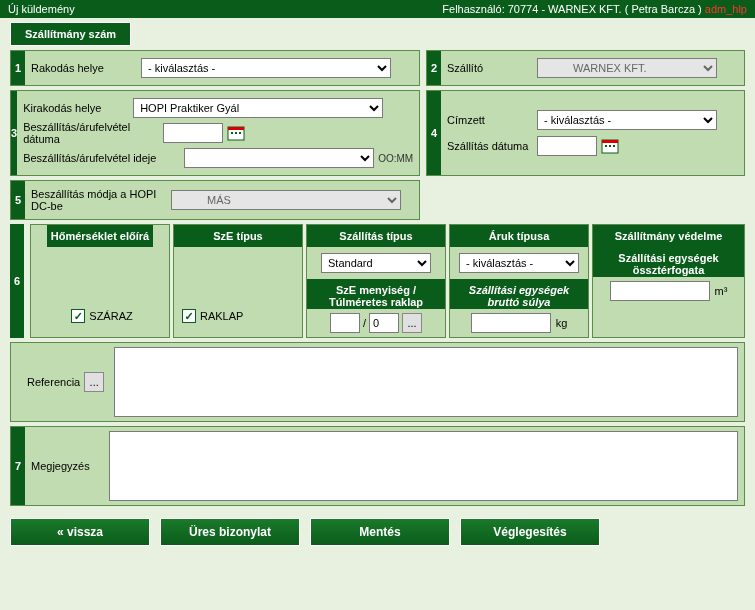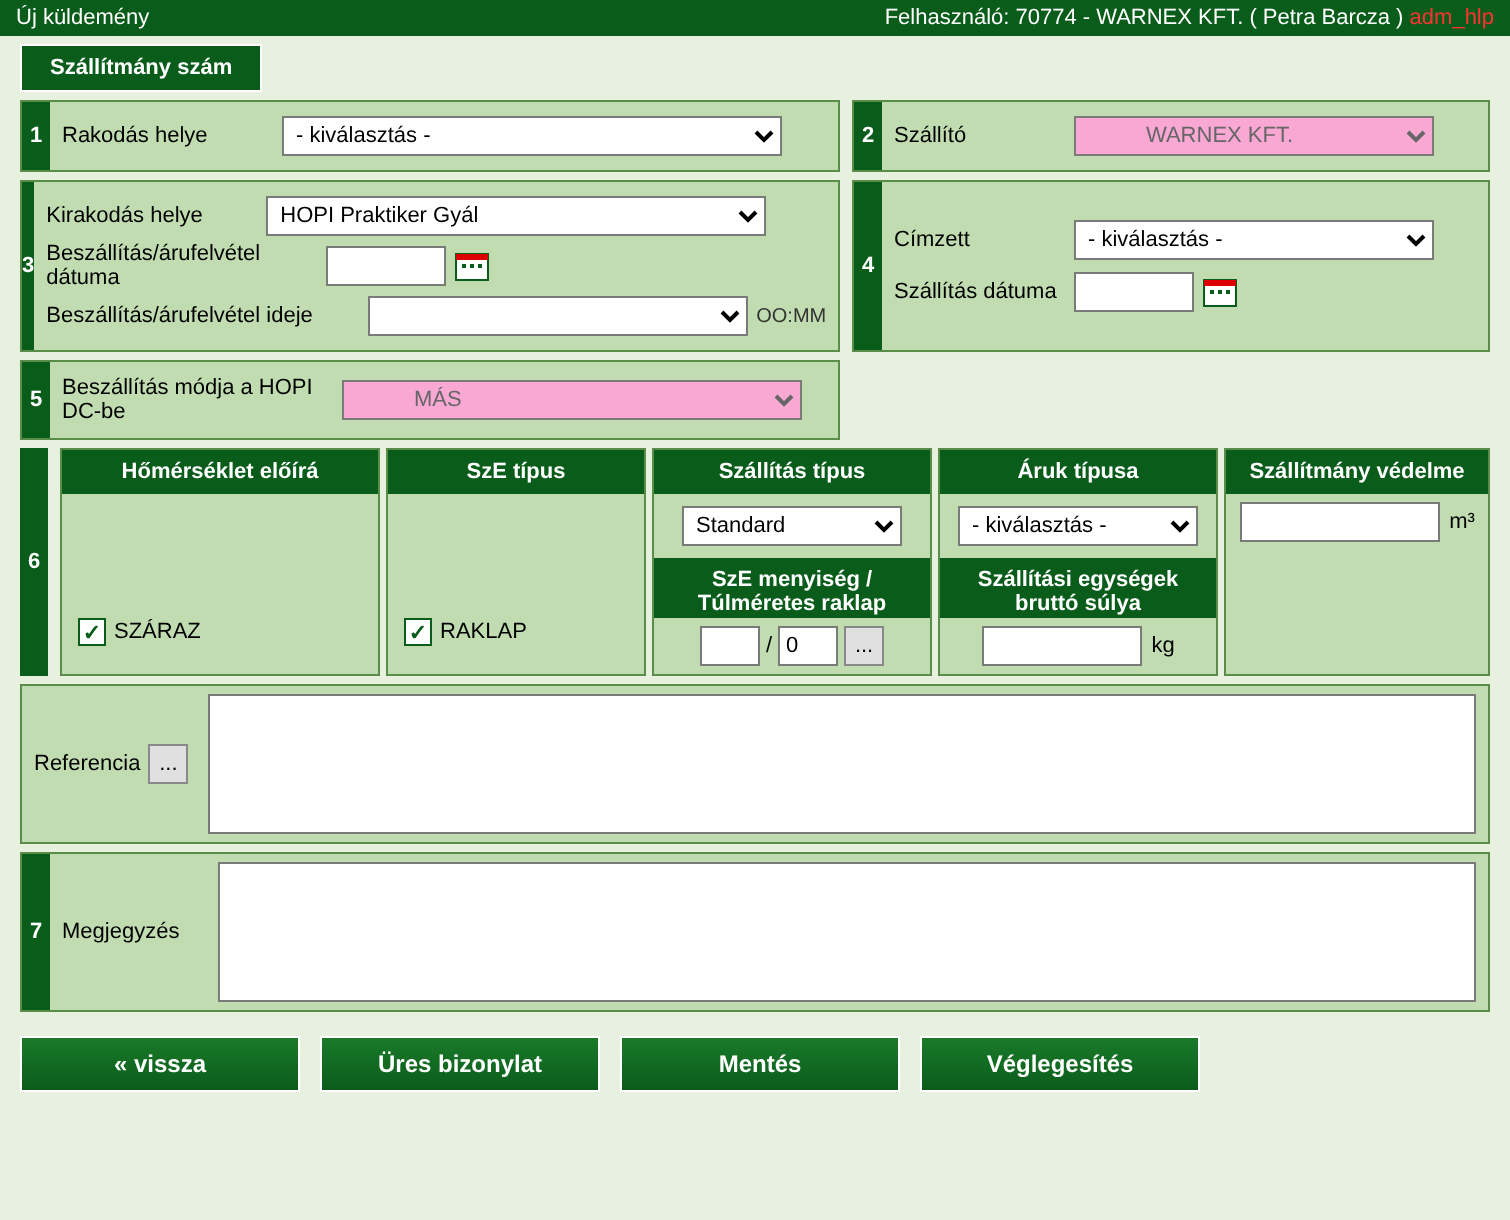--- a/index.html
+++ b/index.html
@@ -18,21 +18,21 @@
   
   .panel { background: #c0dcb0; border: 1px solid #5a8c4a; display: flex; }
   .panel-num { background: #0a5c1a; color: #fff; font-weight: bold; width: 14px; display: flex; align-items: center; justify-content: center; font-size: 11px; }
   .panel-body { flex: 1; padding: 4px 6px; }
   
   .field-row { display: flex; align-items: center; margin: 3px 0; }
   .field-label { width: 110px; font-size: 11px; color: #000; }
   .field-label.narrow { width: 90px; }
   
   select.dropdown { font-family: Arial; font-size: 11px; background: #fff; border: 1px solid #7a7a7a; height: 20px; padding: 1px 2px; }
-  select.dropdown.readonly { background: #f9a8d4; color: #666; padding-left: 31px; }
+  select.dropdown.readonly { background: #e5e5e5; color: #666; padding-left: 31px; }
   input.text-input { font-family: Arial; font-size: 11px; border: 1px solid #7a7a7a; background: #fff; height: 20px; padding: 1px 3px; }
   
   .cal-icon { width: 18px; height: 18px; display: inline-block; margin-left: 4px; vertical-align: middle; }
   .cal-icon svg { width: 18px; height: 18px; }
   
   .time-suffix { font-size: 10px; margin-left: 4px; color: #333; }
   
   
   .cols6 { display: flex; gap: 3px; }
   .col6 { background: #c0dcb0; border: 1px solid #5a8c4a; display: flex; flex-direction: column; }
@@ -166,21 +166,21 @@
         </select>
       </div>
     </div>
   </div>
 </div>
 
 <div class="row">
   <div class="num6">6</div>
   <div class="cols6" style="flex:1;">
 
-    <div class="col6" style="width:160px;">
+    <div class="col6" style="width:140px;align-items:center;">
       <div class="col6-head">Hőmérséklet előírá</div>
       <div class="col6-body" style="height:28px;"></div>
       <div class="col6-head" style="visibility:hidden;height:30px;"></div>
       <div class="col6-body2" style="justify-content:flex-start;padding-left:8px;">
         <div class="checkbox-row">
           <span class="cb checked"></span>
           <span>SZÁRAZ</span>
         </div>
       </div>
     </div>
@@ -213,40 +213,41 @@
       </div>
     </div>
 
     <div class="col6" style="width:140px;">
       <div class="col6-head">Áruk típusa</div>
       <div class="col6-body">
         <select class="dropdown" style="width:120px;">
           <option>- kiválasztás -</option>
         </select>
       </div>
-      <div class="col6-head" style="height:30px;line-height:12px;">Szállítási egységek bruttó súlya</div>
+      <div class="col6-head" style="height:30px;line-height:12px;font-style:italic;">Szállítási egységek bruttó súlya</div>
       <div class="col6-body2">
         <input class="text-input" style="width: 80px;" value="">
         <span class="unit">kg</span>
       </div>
     </div>
 
     <div class="col6" style="flex:1;">
       <div class="col6-head">Szállítmány védelme</div>
+      <div class="col6-head" style="height:30px;line-height:12px;">Szállítási egységek össztérfogata</div>
       <div class="col6-body2">
         <input class="text-input" style="width: 100px;" value="">
         <span class="unit">m³</span>
       </div>
     </div>
 
   </div>
 </div>
 
 <div class="row">
-  <div class="panel" style="flex:1;">
+  <div class="panel" style="flex:1;padding-left:10px;">
     <div class="panel-body" style="display:flex;align-items:center;gap:4px;">
       <span>Referencia</span>
       <span class="small-btn">...</span>
       <textarea class="big-text" style="flex: 1 1 0%; margin-left: 6px;"></textarea>
     </div>
   </div>
 </div>
 
 <div class="row">
   <div class="panel" style="flex:1;">

